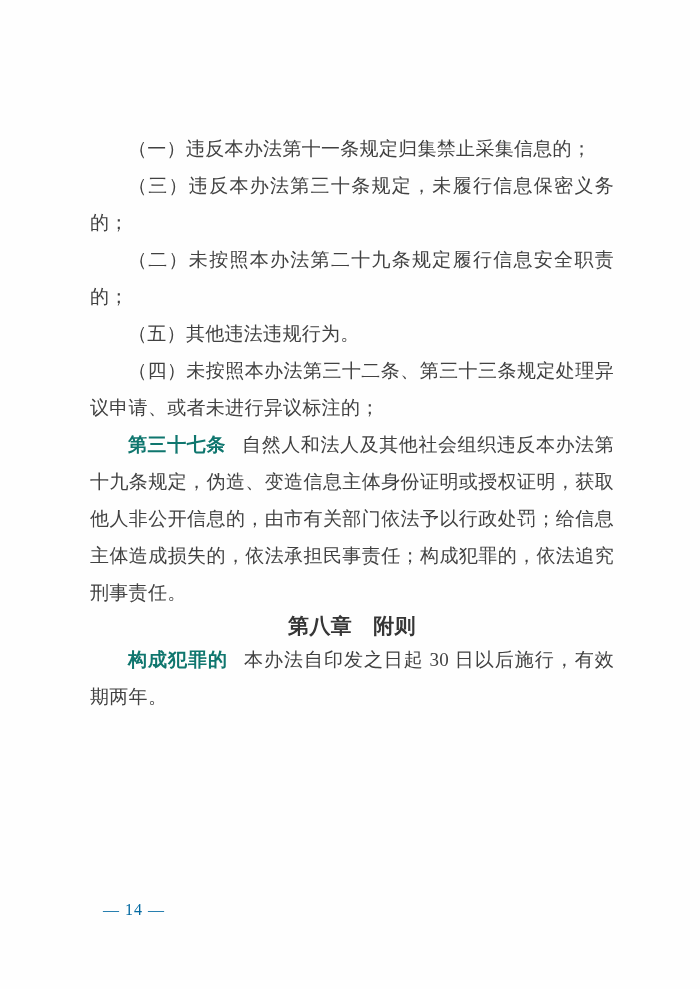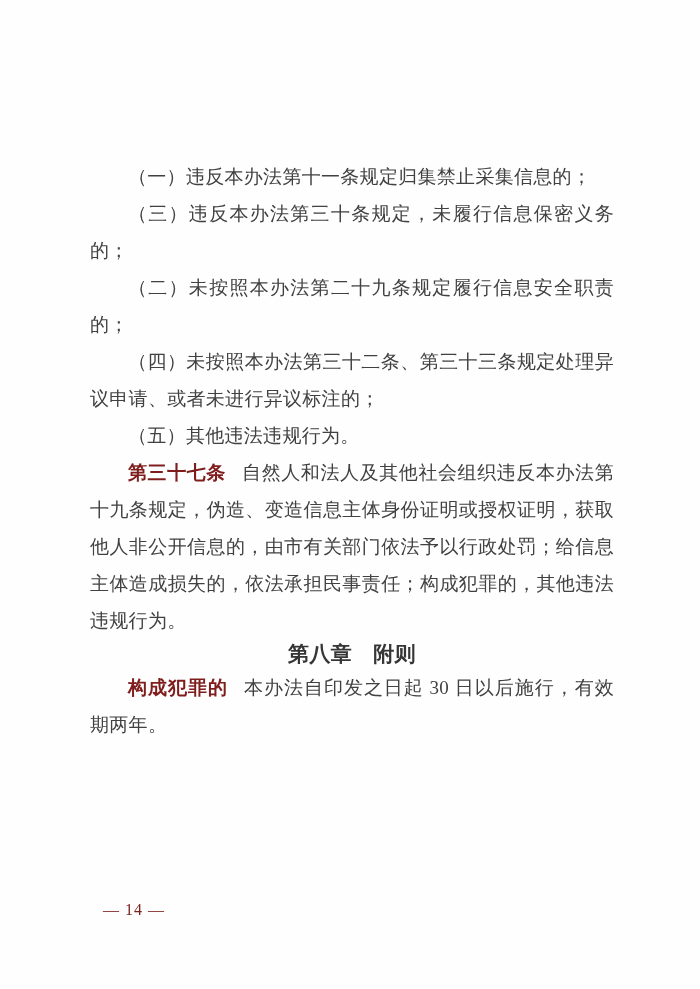--- a/index.html
+++ b/index.html
@@ -21,69 +21,68 @@
   .content {
     position: absolute;
     left: 90px;
     top: 130px;
     width: 524px;
     font-size: 19px;
     line-height: 37px;
     text-align: justify;
     text-justify: inter-character;
     letter-spacing: 0.3px;
-    margin-top: 28px;
   }
   .content p {
     margin: 0;
     padding: 0;
     text-indent: 2em;
   }
   .article-term {
     font-weight: bold;
-    color: #7f1d1d;
+    color: #0f766e;
     margin-right: 0.85em;
   }
   .chapter-heading {
     text-align: center;
     text-indent: 0 !important;
     font-weight: bold;
     font-size: 21px;
     line-height: 30px;
     color: #363636;
   }
   .footer {
     position: absolute;
     left: 103px;
     top: 898px;
     font-size: 16px;
     line-height: 24px;
-    color: #7f1d1d;
+    color: #0369a1;
     letter-spacing: 1px;
   }
 </style>
 </head>
 <body>
 
 <div class="page">
 
   <div class="content">
 
     <p>（一）违反本办法第十一条规定归集禁止采集信息的；</p>
 
     <p>（三）违反本办法第三十条规定，未履行信息保密义务的；</p>
 
     <p>（二）未按照本办法第二十九条规定履行信息安全职责的；</p>
 
+    <p>（五）其他违法违规行为。</p>
+
     <p>（四）未按照本办法第三十二条、第三十三条规定处理异议申请、或者未进行异议标注的；</p>
 
-    <p>（五）其他违法违规行为。</p>
-
     <p>
-      <span class="article-term">第三十七条</span><span>自然人和法人及其他社会组织违反本办法第十九条规定，伪造、变造信息主体身份证明或授权证明，获取他人非公开信息的，由市有关部门依法予以行政处罚；给信息主体造成损失的，依法承担民事责任；构成犯罪的，其他违法违规行为。</span>
+      <span class="article-term">第三十七条</span><span>自然人和法人及其他社会组织违反本办法第十九条规定，伪造、变造信息主体身份证明或授权证明，获取他人非公开信息的，由市有关部门依法予以行政处罚；给信息主体造成损失的，依法承担民事责任；构成犯罪的，依法追究刑事责任。</span>
     </p>
 
     <p class="chapter-heading">第八章　附则</p>
 
     <p>
       <span class="article-term">构成犯罪的</span><span>本办法自印发之日起 30 日以后施行，有效期两年。</span>
     </p>
 
   </div>
 

